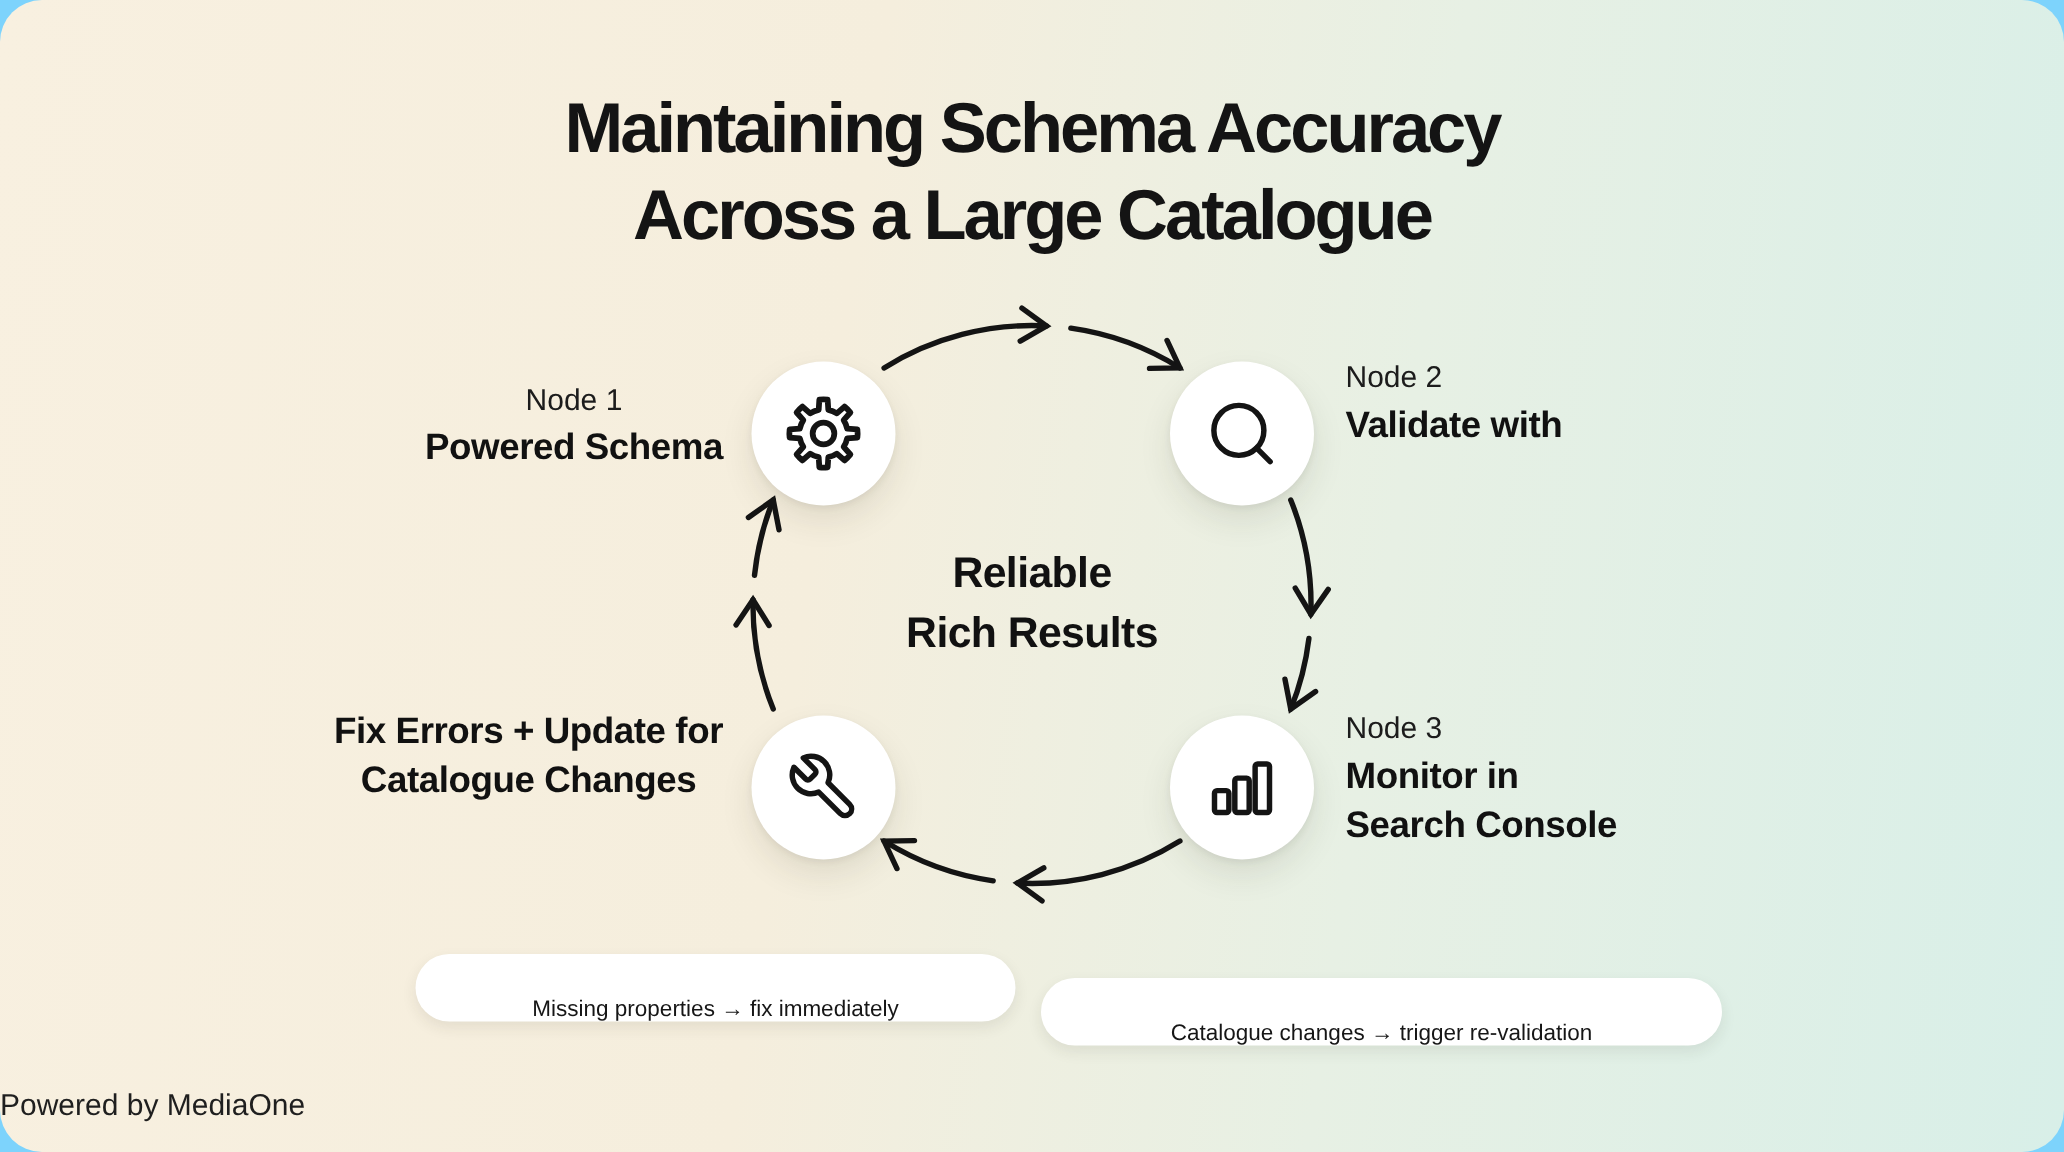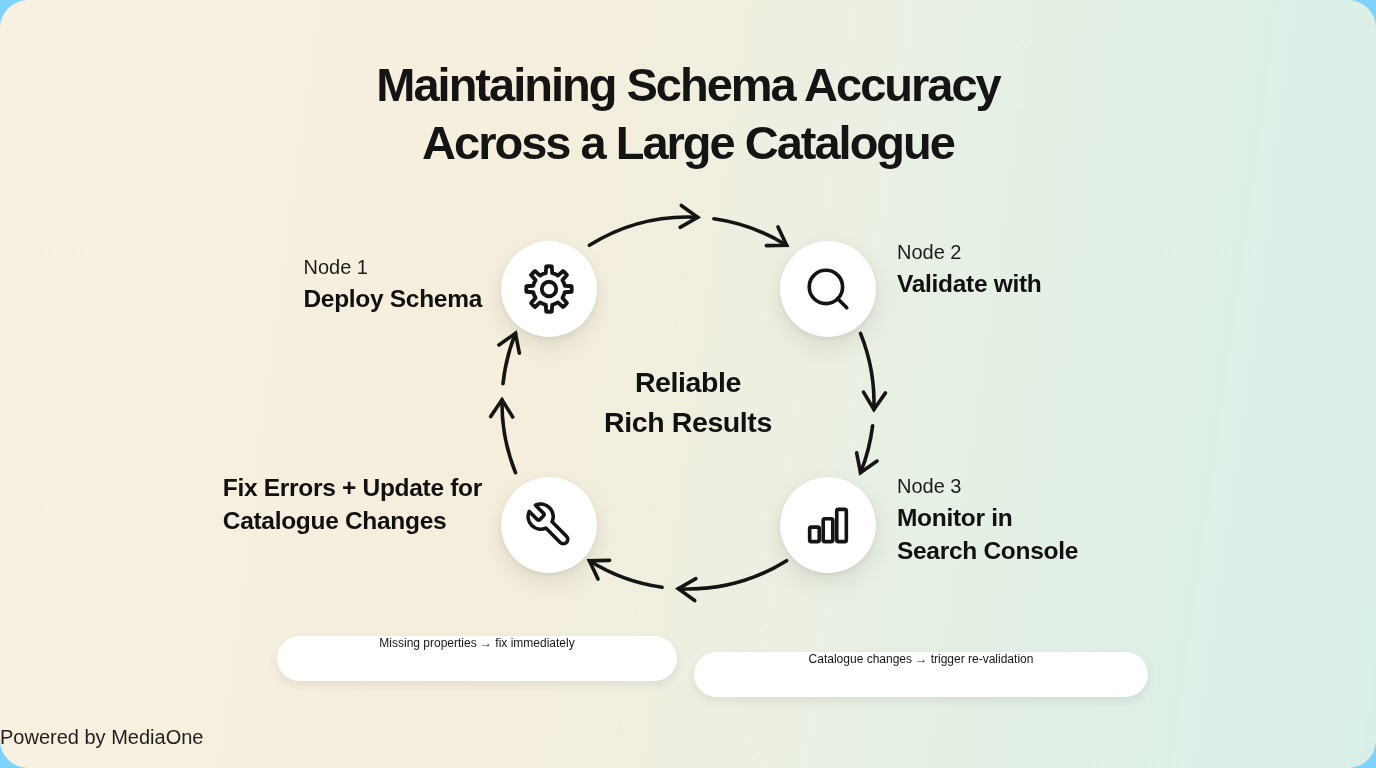--- a/index.html
+++ b/index.html
@@ -7,28 +7,28 @@
          font-family:Liberation Sans, sans-serif;color:#141414;}
   .card{position:absolute;inset:0;border-radius:28px;
         background:linear-gradient(98deg,#f8f0e0 0%,#f5eedd 40%,#e7f0e4 66%,#d8efe8 100%);}
   .title{position:absolute;top:56px;left:0;width:100%;text-align:center;
          font-size:47px;font-weight:800;letter-spacing:-2px;line-height:1.23;color:#141414;}
   .arrows{position:absolute;left:0;top:0;}
   .node-circle{position:absolute;width:96px;height:96px;border-radius:50%;background:#ffffff;
         box-shadow:0 10px 22px rgba(45,45,30,.10),0 2px 5px rgba(45,45,30,.07);
         display:flex;align-items:center;justify-content:center;}
   .node-text{position:absolute;}
-  .node-text.align-right{text-align:left;}
+  .node-text.align-right{text-align:center;}
   .node-label{font-size:20px;line-height:30px;font-weight:400;color:#1c1c1c;}
   .node-title{font-size:24.5px;line-height:33px;font-weight:700;letter-spacing:-0.3px;color:#111111;}
   .center-label{position:absolute;left:488px;top:362px;width:400px;text-align:center;
         font-size:28.5px;line-height:40px;font-weight:700;letter-spacing:-0.4px;color:#111111;}
   .badge{position:absolute;top:636px;height:45px;border-radius:23px;background:#ffffff;
-        box-shadow:0 4px 10px rgba(45,45,30,.09);display:flex;align-items:flex-start;justify-content:center;
-        font-size:12px;color:#161616;white-space:nowrap;}
+        box-shadow:0 4px 10px rgba(45,45,30,.09);display:flex;align-items:flex-end;justify-content:center;
+        font-size:15px;color:#161616;white-space:nowrap;}
   .badge-1{left:277px;width:400px;}
   .badge-2{left:694px;width:454px;margin-top:16px;}
   .footer{position:absolute;top:726px;left:0;width:100%;text-align:left;font-size:20px;color:#1f1f1f;}
   svg.icon{display:block;}
 </style>
 </head>
 <body>
 
 <div class="stage">
   <div class="card"></div>
@@ -81,21 +81,21 @@
   <div class="node-circle" style="left:501px;top:477px;">
     <svg class="icon" viewBox="0 0 24 24" width="50" height="50" fill="none" stroke="#141414" stroke-width="1.75" stroke-linejoin="round" stroke-linecap="round">
       <g transform="translate(24,0) scale(-1,1)">
         <path d="M14.7 6.3a1 1 0 0 0 0 1.4l1.6 1.6a1 1 0 0 0 1.4 0l3.77-3.77a6 6 0 0 1-7.94 7.94l-6.91 6.91a2.12 2.12 0 0 1-3-3l6.91-6.91a6 6 0 0 1 7.94-7.94l-3.76 3.76z"></path>
       </g>
     </svg>
   </div>
 
   <div class="node-text align-right" style="right:894px;top:252px;">
     <div class="node-label">Node 1</div>
-    <div class="node-title">Deploy Schema</div>
+    <div class="node-title">Powered Schema</div>
     <div class="node-title"></div>
   </div>
 
   <div class="node-text" style="left:897px;top:237px;">
     <div class="node-label">Node 2</div>
     <div class="node-title">Validate with</div>
   </div>
 
   <div class="node-text" style="left:897px;top:471px;">
     <div class="node-label">Node 3</div>

